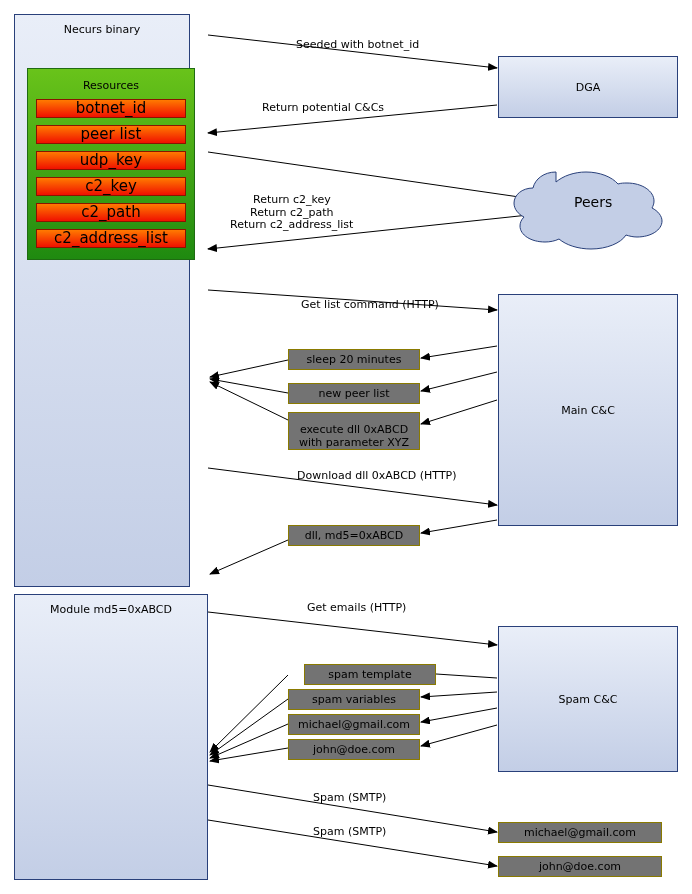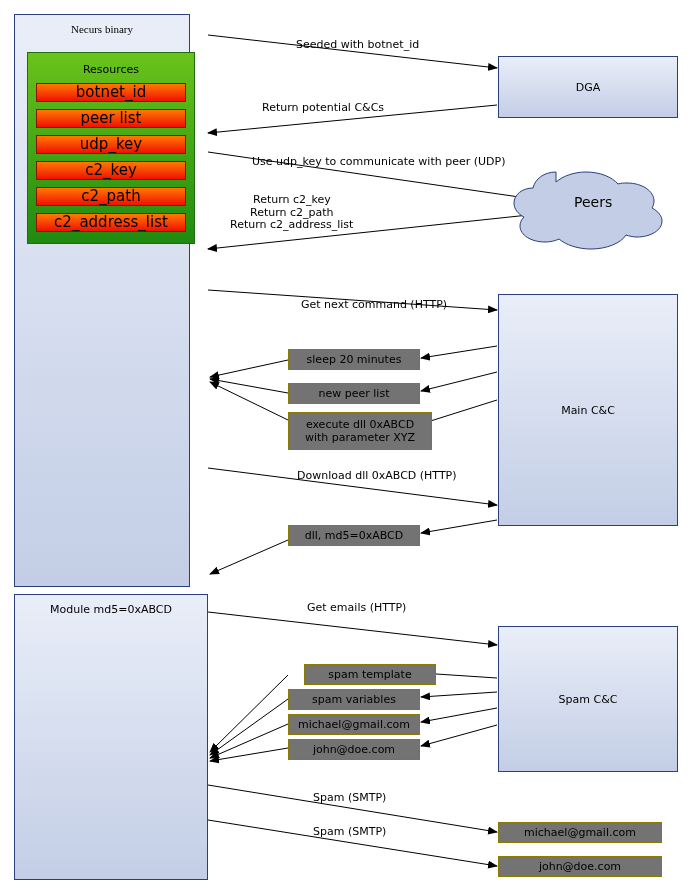--- a/index.html
+++ b/index.html
@@ -39,20 +39,21 @@
   .bluebox-top {
     align-items: flex-start;
     padding-top: 8px;
   }
   .greenbox {
     border: 1px solid #1f6b12;
     background: linear-gradient(to bottom, #69c31a 0%, #1f8a10 100%);
     align-items: flex-start;
     padding-top: 5px;
     flex-direction: column;
+    margin-top: 16px;
   }
   .greenbox-title {
     width: 100%;
     text-align: center;
     font-size: 11px;
     margin-bottom: 7px;
   }
   .resitem {
     box-sizing: border-box;
     margin: 0 auto 7px auto;
@@ -150,21 +151,21 @@
       <path d="M497,725 L421,746"></path>
 
       <path d="M288,748 L210,761"></path>
 
       <path d="M208,785 L497,832"></path>
 
       <path d="M208,820 L497,866"></path>
     </g>
   </svg>
 
-  <div class="box bluebox bluebox-top" style="left:14px; top:14px; width:176px; height:573px;font-family:Liberation Serif, serif;">
+  <div class="box bluebox bluebox-top" style="left:14px; top:14px; width:176px; height:573px;">
     <span>Necurs binary</span>
   </div>
 
   <div class="box greenbox" style="left:27px; top:52px; width:168px; height:192px;">
     <div class="greenbox-title">Resources</div>
     <div class="resitem">botnet_id</div>
     <div class="resitem">peer list</div>
     <div class="resitem">udp_key</div>
     <div class="resitem">c2_key</div>
     <div class="resitem">c2_path</div>
@@ -208,21 +209,21 @@
   </div>
 
   <div class="box bluebox" style="left:498px; top:626px; width:180px; height:146px;">
     <span>Spam C&amp;C</span>
   </div>
 
   <div class="yellowbox" style="left:288px; top:349px; width:132px; height:21px;">sleep 20 minutes</div>
 
   <div class="yellowbox" style="left:288px; top:383px; width:132px; height:21px;">new peer list</div>
 
-  <div class="yellowbox" style="left:288px; top:412px; width:144px; height:38px; flex-direction:column;">
+  <div class="yellowbox" style="left:288px; top:412px; width:132px; height:38px; flex-direction:column;justify-content:flex-end;">
     <span>execute dll 0xABCD</span>
     <span>with parameter XYZ</span>
   </div>
 
   <div class="yellowbox" style="left:288px; top:525px; width:132px; height:21px;">dll, md5=0xABCD</div>
 
   <div class="yellowbox" style="left:304px; top:664px; width:132px; height:21px;">spam template</div>
 
   <div class="yellowbox" style="left:288px; top:689px; width:132px; height:21px;">spam variables</div>
 
@@ -231,29 +232,28 @@
   <div class="yellowbox" style="left:288px; top:739px; width:132px; height:21px;">john@doe.com</div>
 
   <div class="yellowbox" style="left:498px; top:822px; width:164px; height:21px;">michael@gmail.com</div>
 
   <div class="yellowbox" style="left:498px; top:856px; width:164px; height:21px;">john@doe.com</div>
 
   <div class="edge-label" style="left:296px; top:38px;">Seeded with botnet_id</div>
 
   <div class="edge-label" style="left:262px; top:101px;">Return potential C&amp;Cs</div>
 
-  <div class="edge-label" style="left:252px; top:155px;">Use udp_key to communicate with peer (UDP)</div>
 
   <div class="edge-label" style="left:253px; top:193px;">Return c2_key</div>
 
   <div class="edge-label" style="left:250px; top:206px;">Return c2_path</div>
 
   <div class="edge-label" style="left:230px; top:218px;">Return c2_address_list</div>
 
-  <div class="edge-label" style="left:301px; top:298px;">Get next command (HTTP)</div>
+  <div class="edge-label" style="left:301px; top:298px;">Get list command (HTTP)</div>
 
   <div class="edge-label" style="left:297px; top:469px;">Download dll 0xABCD (HTTP)</div>
 
   <div class="edge-label" style="left:307px; top:601px;">Get emails (HTTP)</div>
 
   <div class="edge-label" style="left:313px; top:791px;">Spam (SMTP)</div>
 
   <div class="edge-label" style="left:313px; top:825px;">Spam (SMTP)</div>
 
 </div>

